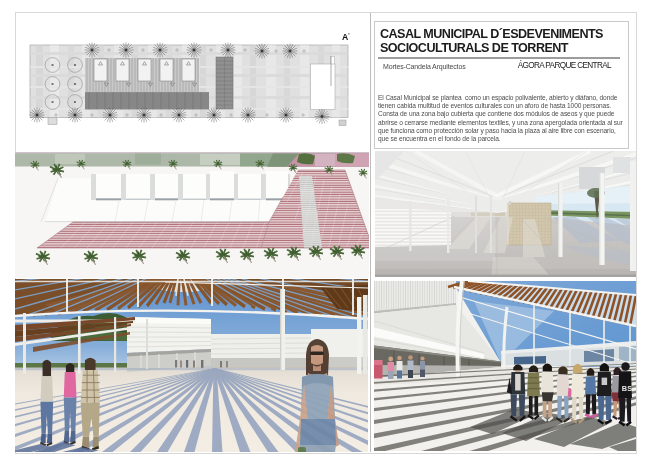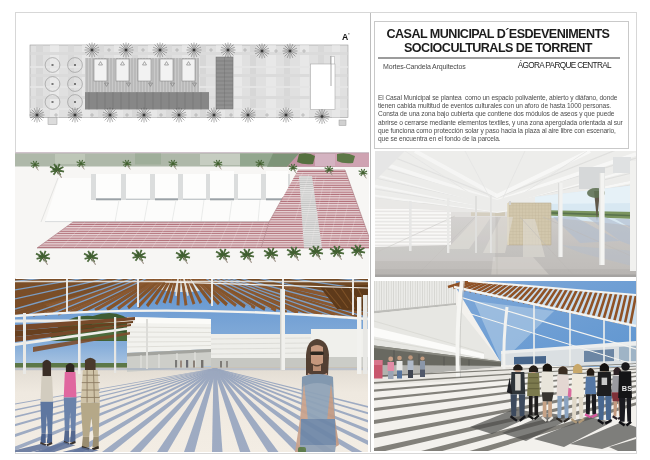--- a/index.html
+++ b/index.html
@@ -240,21 +240,21 @@
       <use href="#pmark" x="203" y="87"></use>
       <use href="#pmark" x="239" y="87"></use>
       <use href="#pmark" x="275" y="87"></use>
   </g>
 
   <text x="314" y="12" font-family="Liberation Sans, sans-serif" font-size="8.6" font-weight="bold" fill="#111">A<tspan font-size="5.5" dy="-3">'</tspan></text>
 </svg>
 
 <div class="abs" style="left:374px;top:21px;width:253px;height:126px;border:1px solid #c9c9c9;"></div>
 
-<div class="abs" style="left:380px;top:27px;width:236px;text-align:center;font-weight:bold;font-size:12.6px;line-height:14px;color:#1c1c1c;letter-spacing:-0.55px;white-space:nowrap;">CASAL MUNICIPAL D´ESDEVENIMENTS<br>SOCIOCULTURALS DE TORRENT</div>
+<div class="abs" style="left:380px;top:27px;width:236px;text-align:left;font-weight:bold;font-size:12.6px;line-height:14px;color:#1c1c1c;letter-spacing:-0.55px;white-space:nowrap;">CASAL MUNICIPAL D´ESDEVENIMENTS<br>SOCIOCULTURALS DE TORRENT</div>
 
 <div class="abs" style="left:378px;top:57px;width:242px;height:1.6px;background:#9c9c9c;"></div>
 
 <div class="abs" style="left:383px;top:62.5px;font-size:7px;letter-spacing:-0.15px;color:#4a4a4a;">Mortes-Candela Arquitectos</div>
 
 <div class="abs" style="left:380px;top:61px;width:231px;text-align:right;font-size:8.2px;letter-spacing:-0.63px;color:#222;">ÁGORA PARQUE CENTRAL</div>
 
 <div class="abs" style="left:378px;top:93.5px;width:250px;font-size:6.6px;letter-spacing:-0.1px;line-height:8.35px;color:#4c4c4c;white-space:nowrap;">El Casal Municipal se plantea&nbsp; como un espacio polivalente, abierto y diáfano, donde<br>tienen cabida multitud de eventos culturales con un aforo de hasta 1000 personas.<br>Consta de una zona bajo cubierta que contiene dos módulos de aseos y que puede<br>abrirse o cerrarse mediante elementos textiles, y una zona apergolada orientada al sur<br>que funciona como protección solar y paso hacia la plaza al aire libre con escenario,<br>que se encuentra en el fondo de la parcela.</div>
 
 <svg class="abs" style="left:15px;top:152px;" width="354" height="126" viewBox="0 0 354 126">

